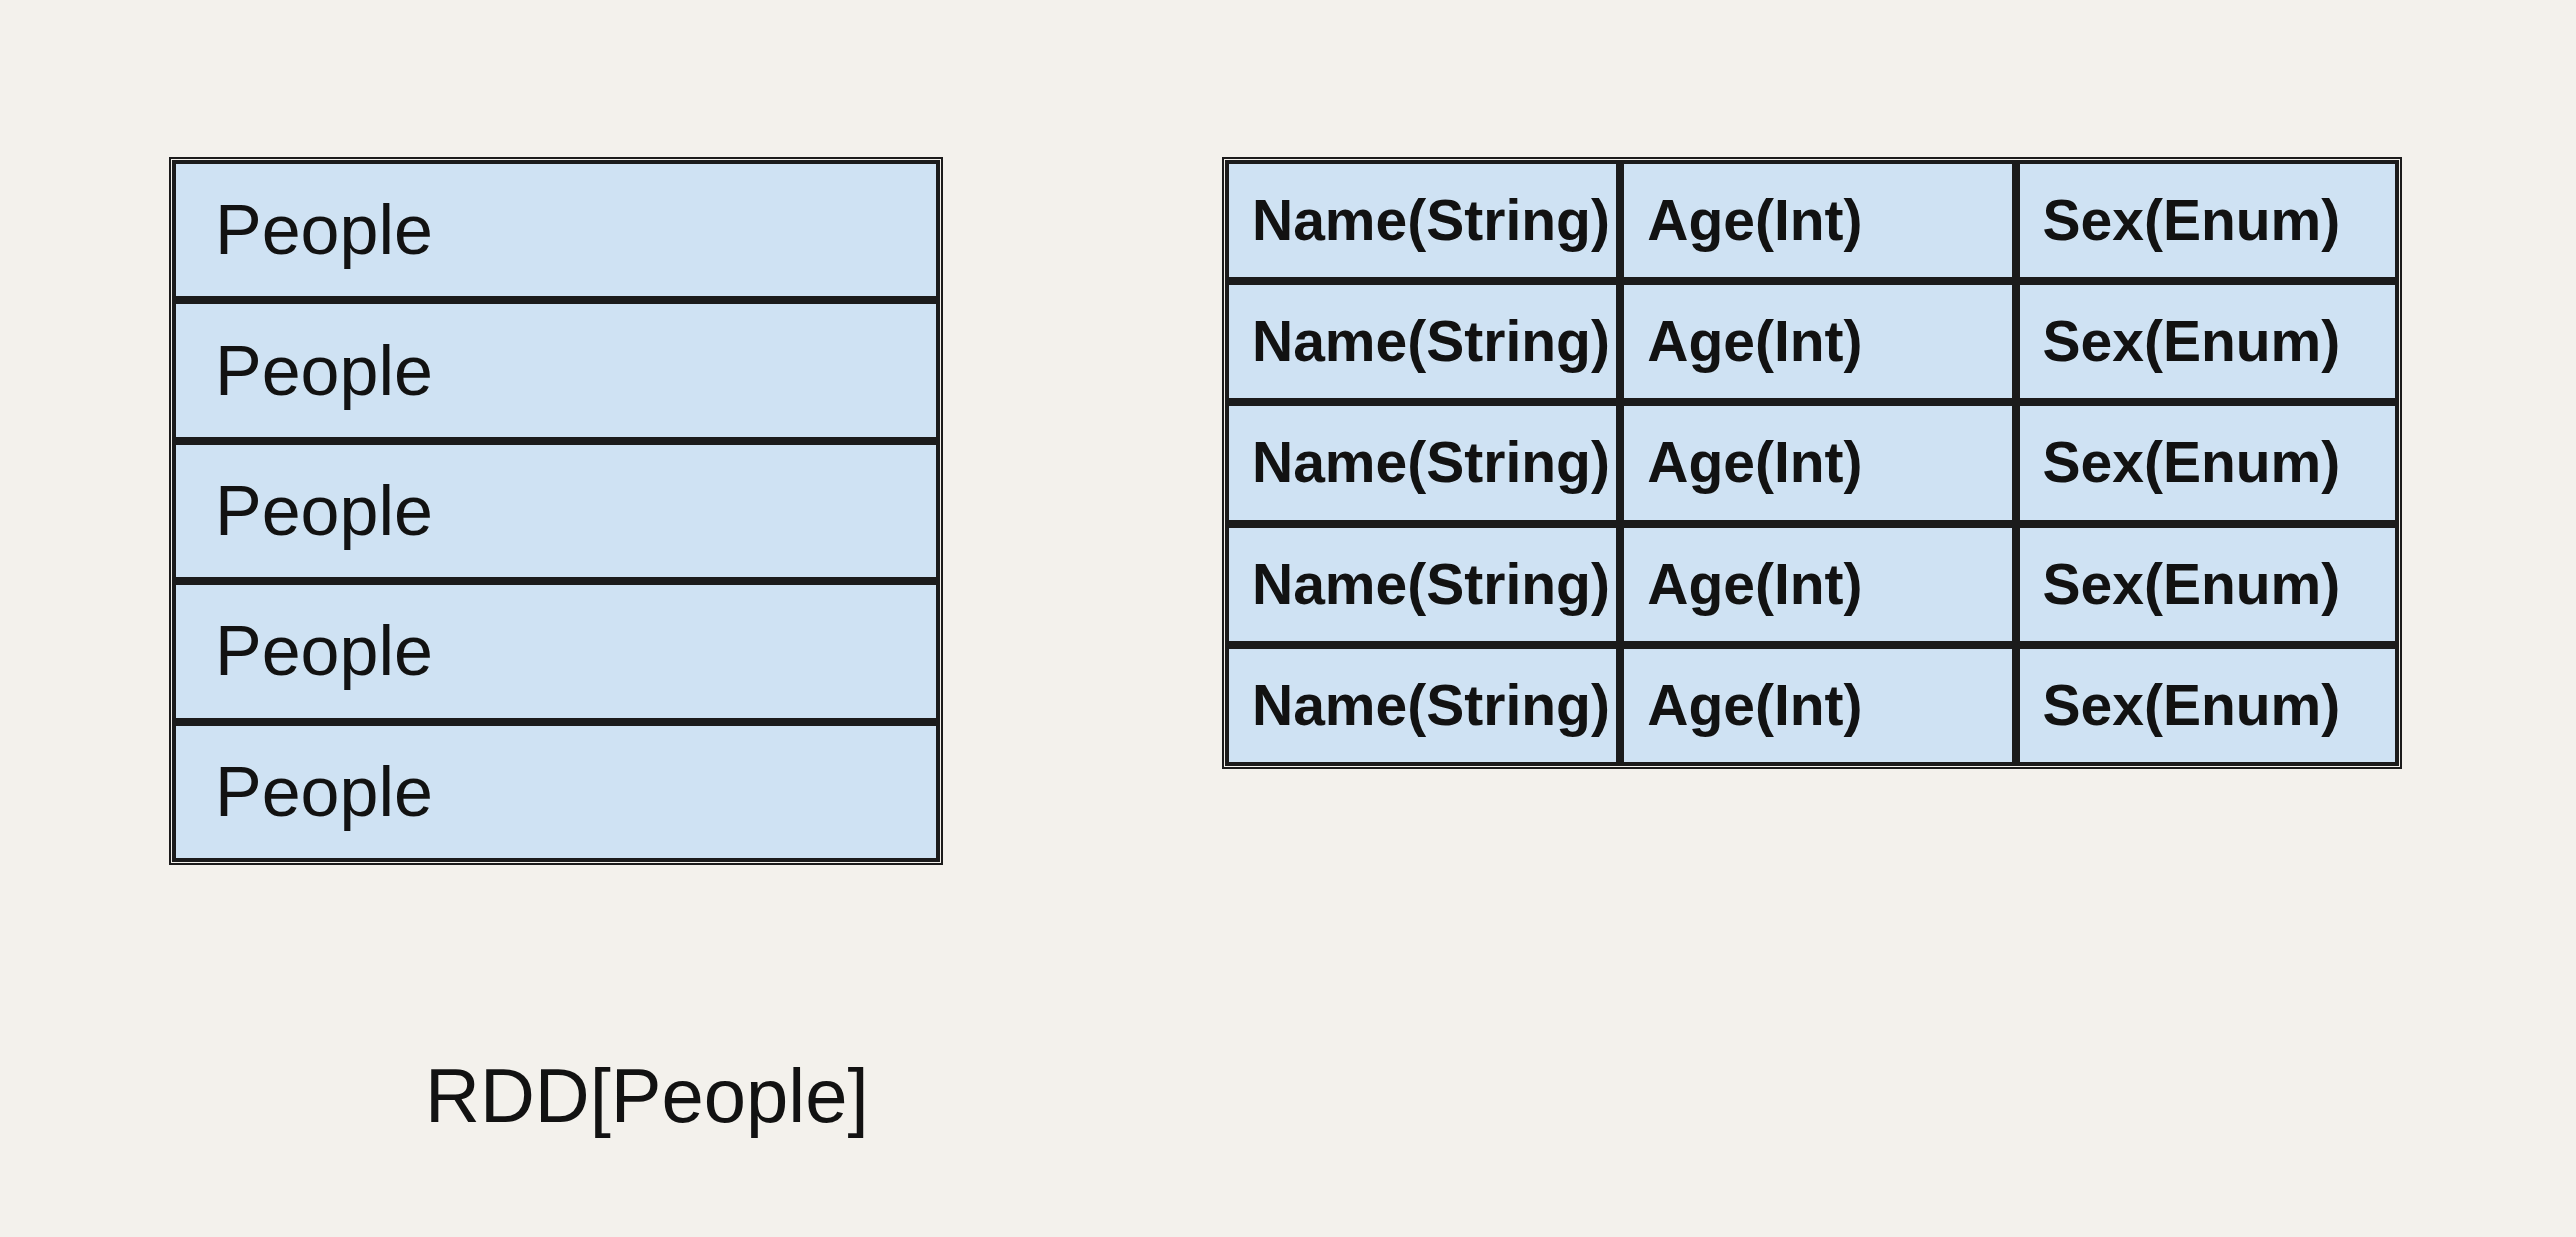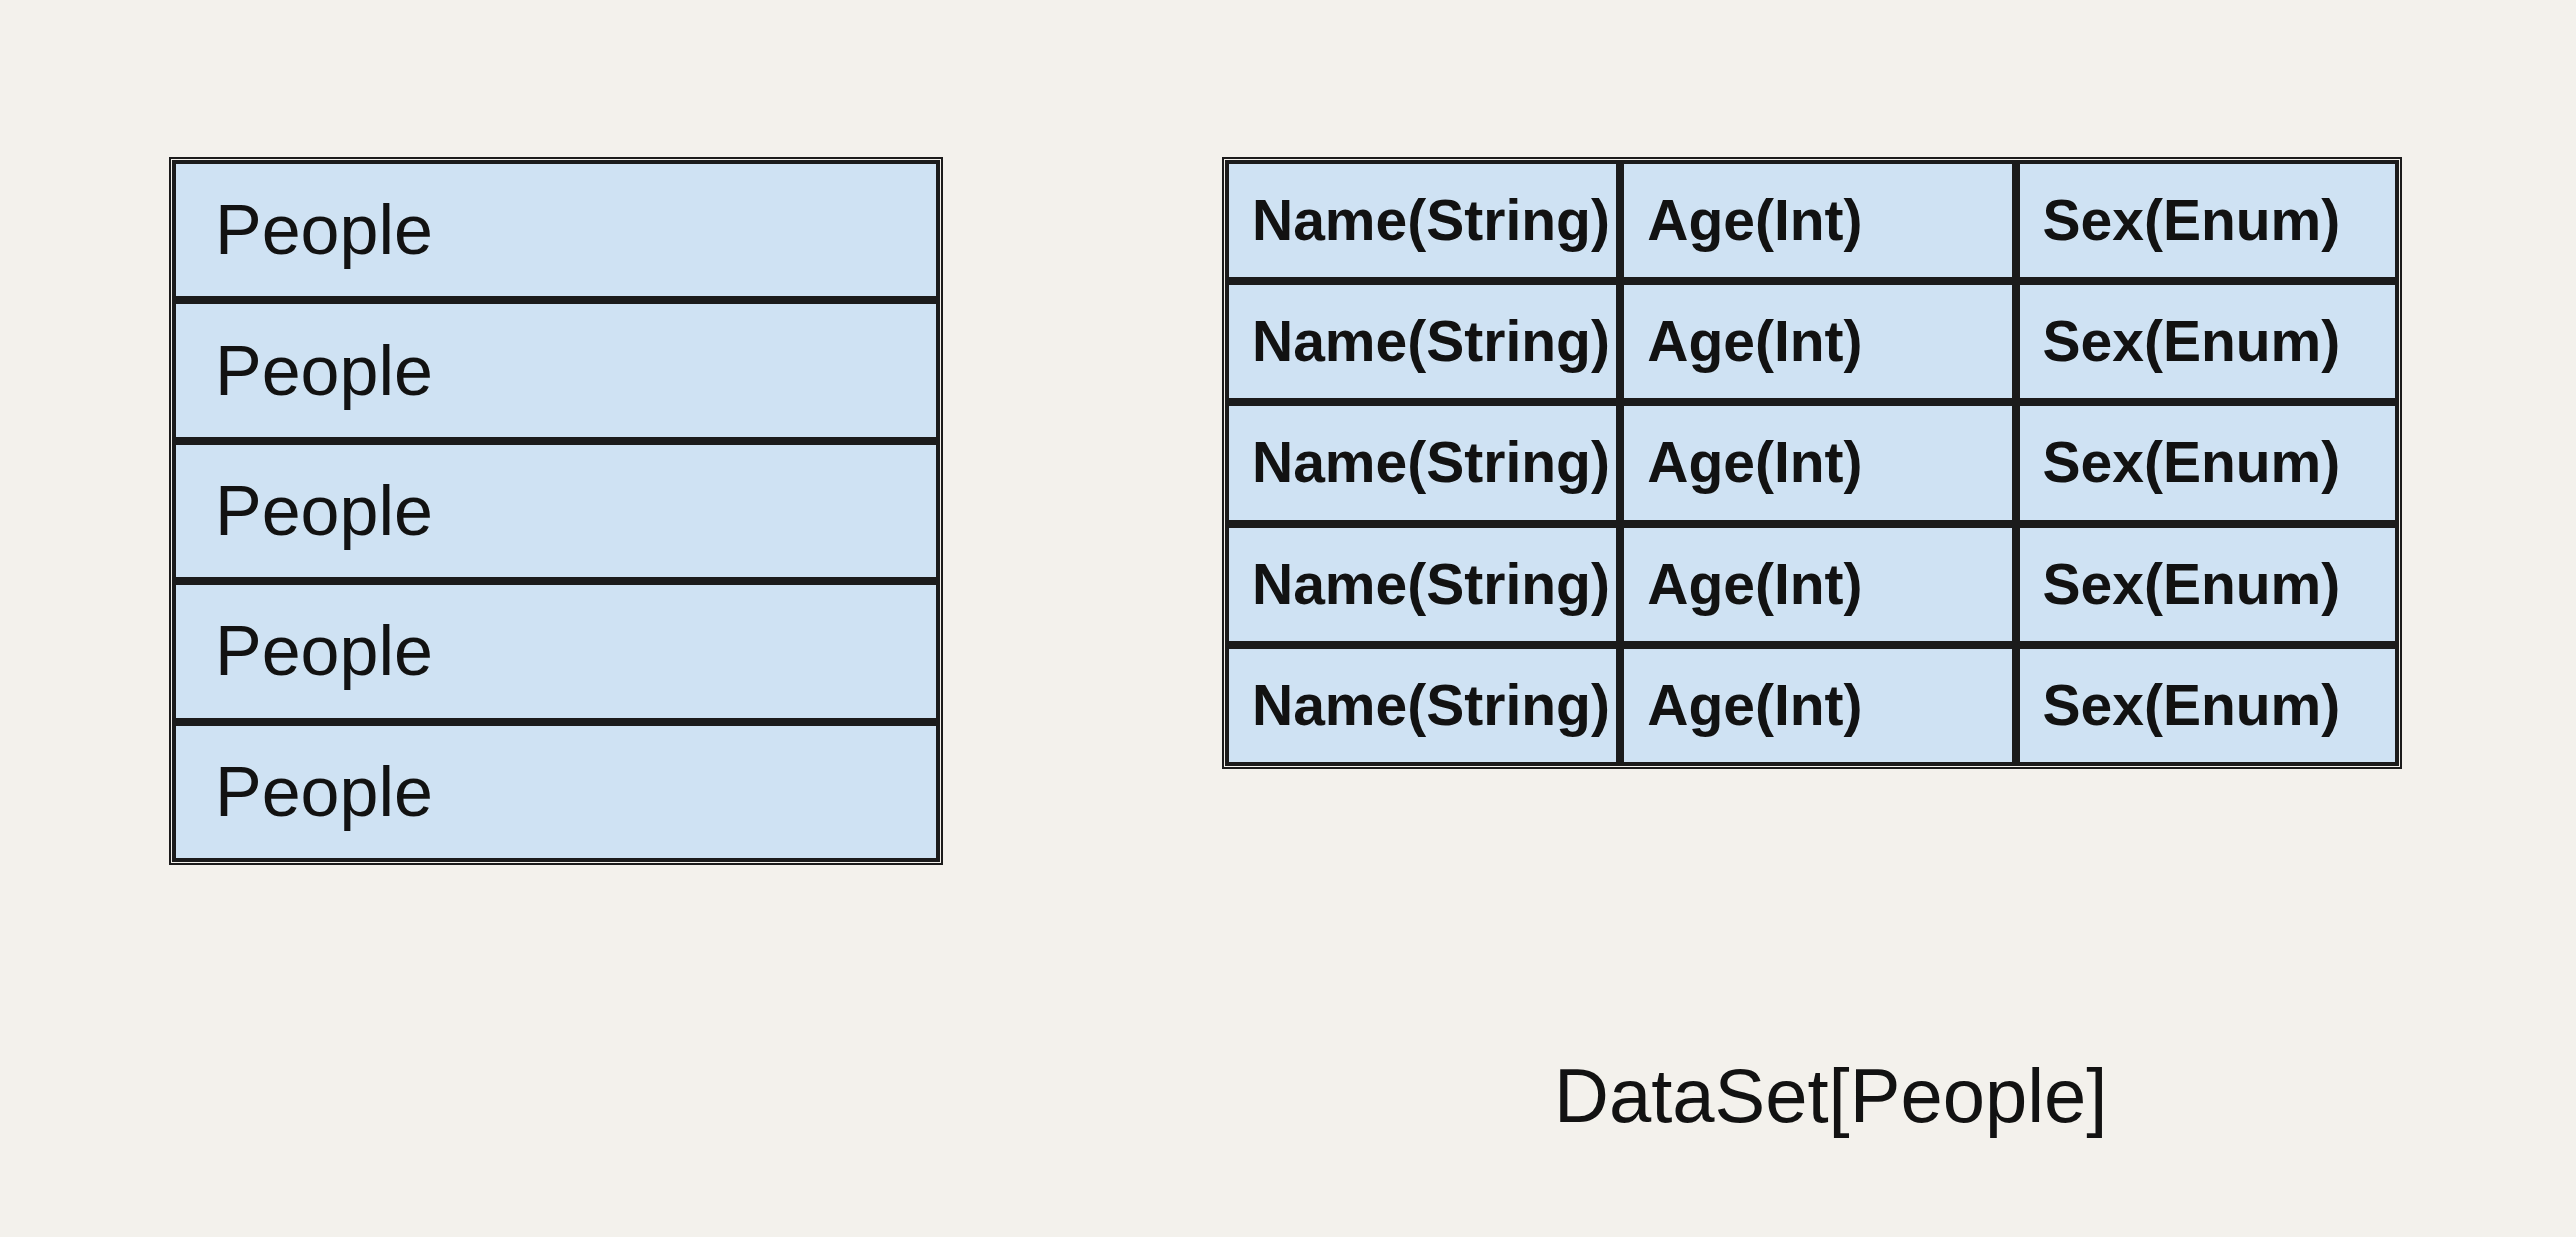--- a/index.html
+++ b/index.html
@@ -99,16 +99,16 @@
 
     <div class="dataset-cell">Name(String)</div>
     <div class="dataset-cell">Age(Int)</div>
     <div class="dataset-cell">Sex(Enum)</div>
 
     <div class="dataset-cell">Name(String)</div>
     <div class="dataset-cell">Age(Int)</div>
     <div class="dataset-cell">Sex(Enum)</div>
   </div>
 
-  <div class="caption caption-dataset">DataSet[People]</div>
+  <div class="caption caption-rdd">RDD[People]</div>
 
 </div>
 
 
 </body></html>

